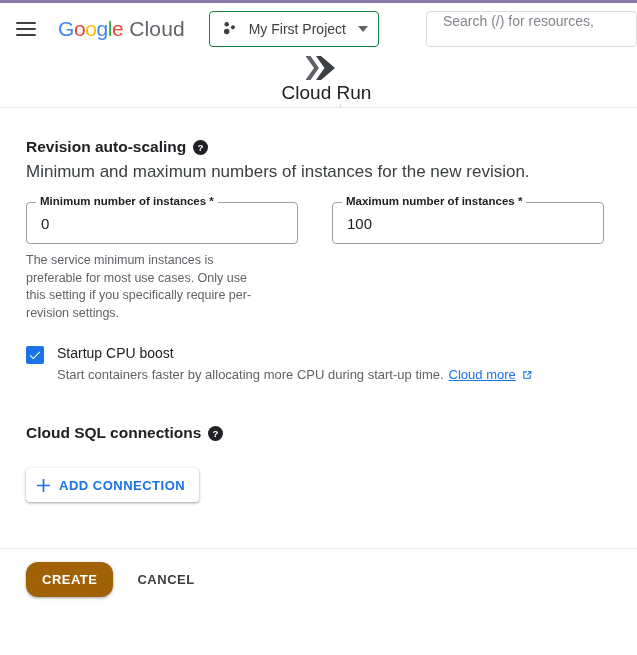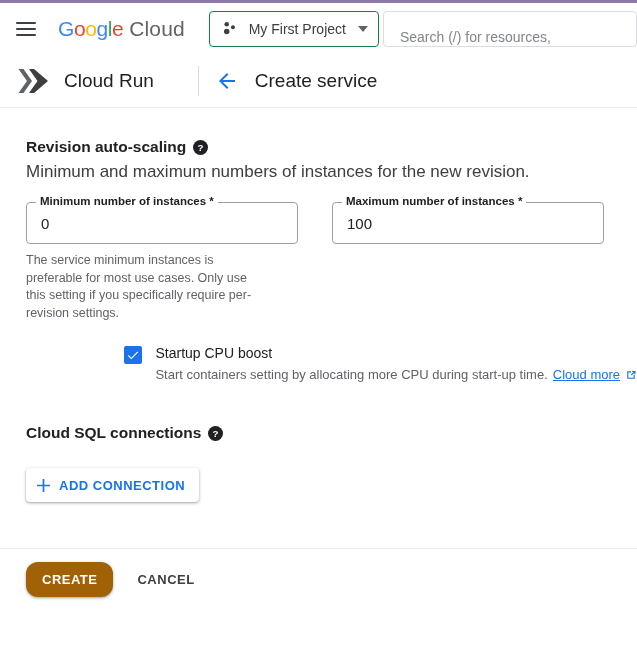--- a/index.html
+++ b/index.html
@@ -81,38 +81,40 @@
     flex: none;
   }
 
   .search-box {
     height: 36px;
     flex: 1 1 auto;
     min-width: 0;
     border: 1px solid #dadce0;
     border-radius: 4px;
     background: #fff;
-    display: flex; align-items: flex-end;
+    display: flex; align-items: flex-start;
     padding: 0 14px;
     overflow: hidden;
+    margin-left: 43px;
   }
   .search-box input {
     border: 0; outline: 0; background: transparent;
     font-family: inherit; font-size: 14px; color: #3c4043;
     width: 100%;
   }
   .search-box input::placeholder { color: #80868b; }
 
   
   #page-header {
     height: 54px;
     display: flex; align-items: center;
     padding-left: 16px;
     border-bottom: 1px solid #e8eaed;
     background: #fff;
+    flex-direction: column;
   }
   .product-logo { width: 36px; height: 28px; flex: none; margin-right: 12px; }
   .product-name {
     font-size: 19px; color: #202124; white-space: nowrap;
     cursor: pointer;
   }
   .vsep {
     width: 1px; height: 30px; background: #dadce0;
     margin: 0 16px 0 44px; flex: none;
   }
@@ -177,21 +179,20 @@
     font-size: 12.5px;
     line-height: 17.5px;
     color: #5f6368;
     width: 232px;
   }
 
   
   .check-row {
     display: flex; align-items: flex-start; gap: 13px;
     margin-top: 22px;
-    justify-content: flex-end;
   }
   .mdc-checkbox {
     width: 18px; height: 18px; flex: none;
     background: #1a73e8;
     border-radius: 2px;
     margin-top: 2px;
     display: flex; align-items: center; justify-content: center;
     cursor: pointer;
   }
   .mdc-checkbox svg { display: block; }
@@ -339,21 +340,21 @@
 
     <div class="check-row">
       <div class="mdc-checkbox">
         <svg viewBox="0 0 18 18" width="14" height="14">
           <path d="M6.8 12.4 3.4 9l-1.1 1.1 4.5 4.5 9-9-1.1-1.1z" fill="#ffffff"></path>
         </svg>
       </div>
       <div class="check-texts">
         <span class="check-label">Startup CPU boost</span>
         <span class="check-sub">
-          <span>Start containers setting by allocating more CPU during start-up time.</span>
+          <span>Start containers faster by allocating more CPU during start-up time.</span>
           <a class="learn-link">Cloud more</a>
           <svg class="ext-icon" viewBox="0 0 16 16">
             <path d="M3 3h5v1.5H4.5v7h7V8H13v5H3z" fill="#1a73e8"></path>
             <path d="M9.5 2.5H14v4.5h-1.5V5.1L8.9 8.7 7.8 7.6l3.6-3.6H9.5z" fill="#1a73e8"></path>
           </svg>
         </span>
       </div>
     </div>
 
     <div class="sql-section">

